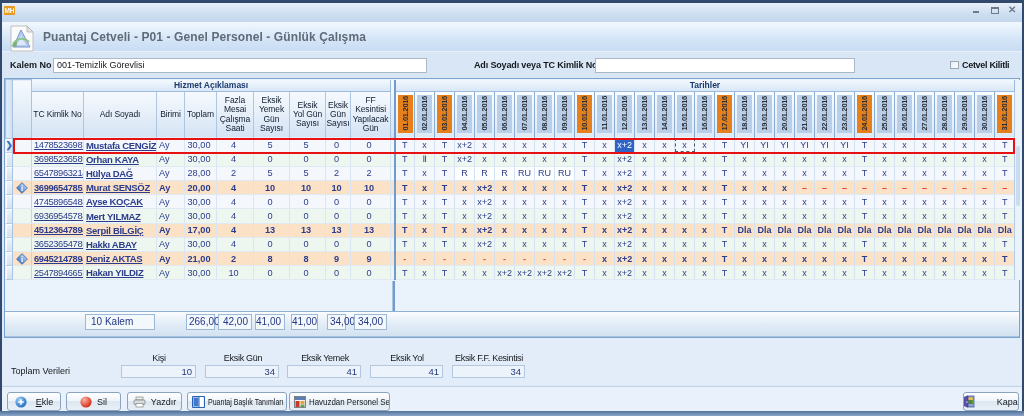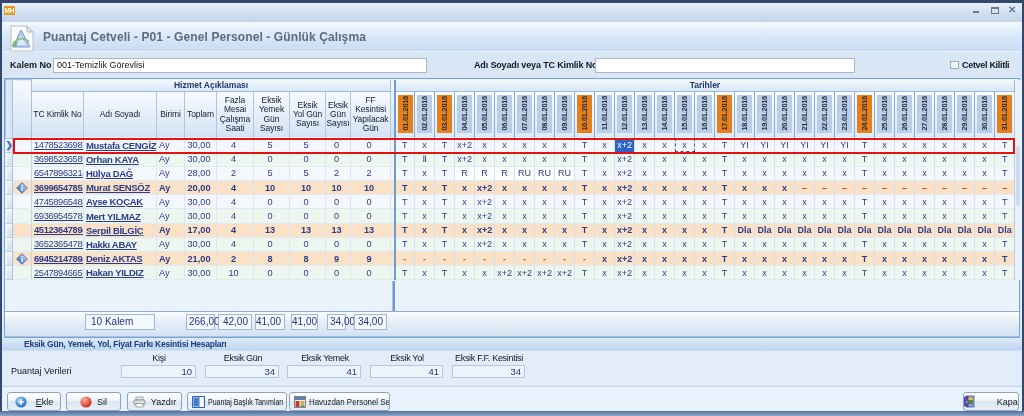--- a/index.html
+++ b/index.html
@@ -787,27 +787,26 @@
 <div class="abs sumbox" style="left:80px;width:70px;text-align:left;padding-left:5px;top:235px">10 Kalem</div>
 <div class="abs sumbox" style="left:181px;width:29px;text-align:left;padding-left:2px;top:235px">266,00</div>
 <div class="abs sumbox" style="left:213px;width:34px;text-align:right;padding-right:3px;top:235px">42,00</div>
 <div class="abs sumbox" style="left:250px;width:30px;text-align:right;padding-right:3px;top:235px">41,00</div>
 <div class="abs sumbox" style="left:286px;width:27px;text-align:right;padding-right:3px;top:235px">41,00</div>
 <div class="abs sumbox" style="left:322px;width:19px;text-align:left;padding-left:2px;top:235px">34,00</div>
 <div class="abs sumbox" style="left:349px;width:33px;text-align:right;padding-right:3px;top:235px">34,00</div>
 </div>
 <div class="abs" style="left:13px;top:138px;width:1002px;height:15.5px;border:2.5px solid #e81111;z-index:5"></div>
 <div id="bp" class="abs">
-<div id="bphead" class="abs">Eksik Gün, Yemek, Yol, Fiyat Farkı Kesintisi Hesapları</div>
 <div class="abs flabel" style="left:112px">Kişi</div>
 <div class="abs flabel" style="left:196px">Eksik Gün</div>
 <div class="abs flabel" style="left:278px">Eksik Yemek</div>
 <div class="abs flabel" style="left:360px">Eksik Yol</div>
 <div class="abs flabel" style="left:442px">Eksik F.F. Kesintisi</div>
-<div class="abs" style="left:9px;top:28px;font-size:9px;color:#14181c">Puantaj Verileri</div>
+<div class="abs" style="left:9px;top:28px;font-size:9px;color:#14181c">Toplam Verileri</div>
 <div class="abs ffield" style="left:119px;width:75px">10</div>
 <div class="abs ffield" style="left:203px;width:74px">34</div>
 <div class="abs ffield" style="left:285px;width:74px">41</div>
 <div class="abs ffield" style="left:368px;width:73px">41</div>
 <div class="abs ffield" style="left:450px;width:73px">34</div>
 </div>
 <div id="bbar" class="abs">
 <div class="abs btn" style="left:5px;width:54px">
       <svg width="12" height="12" viewBox="0 0 12 12">
         <defs>

